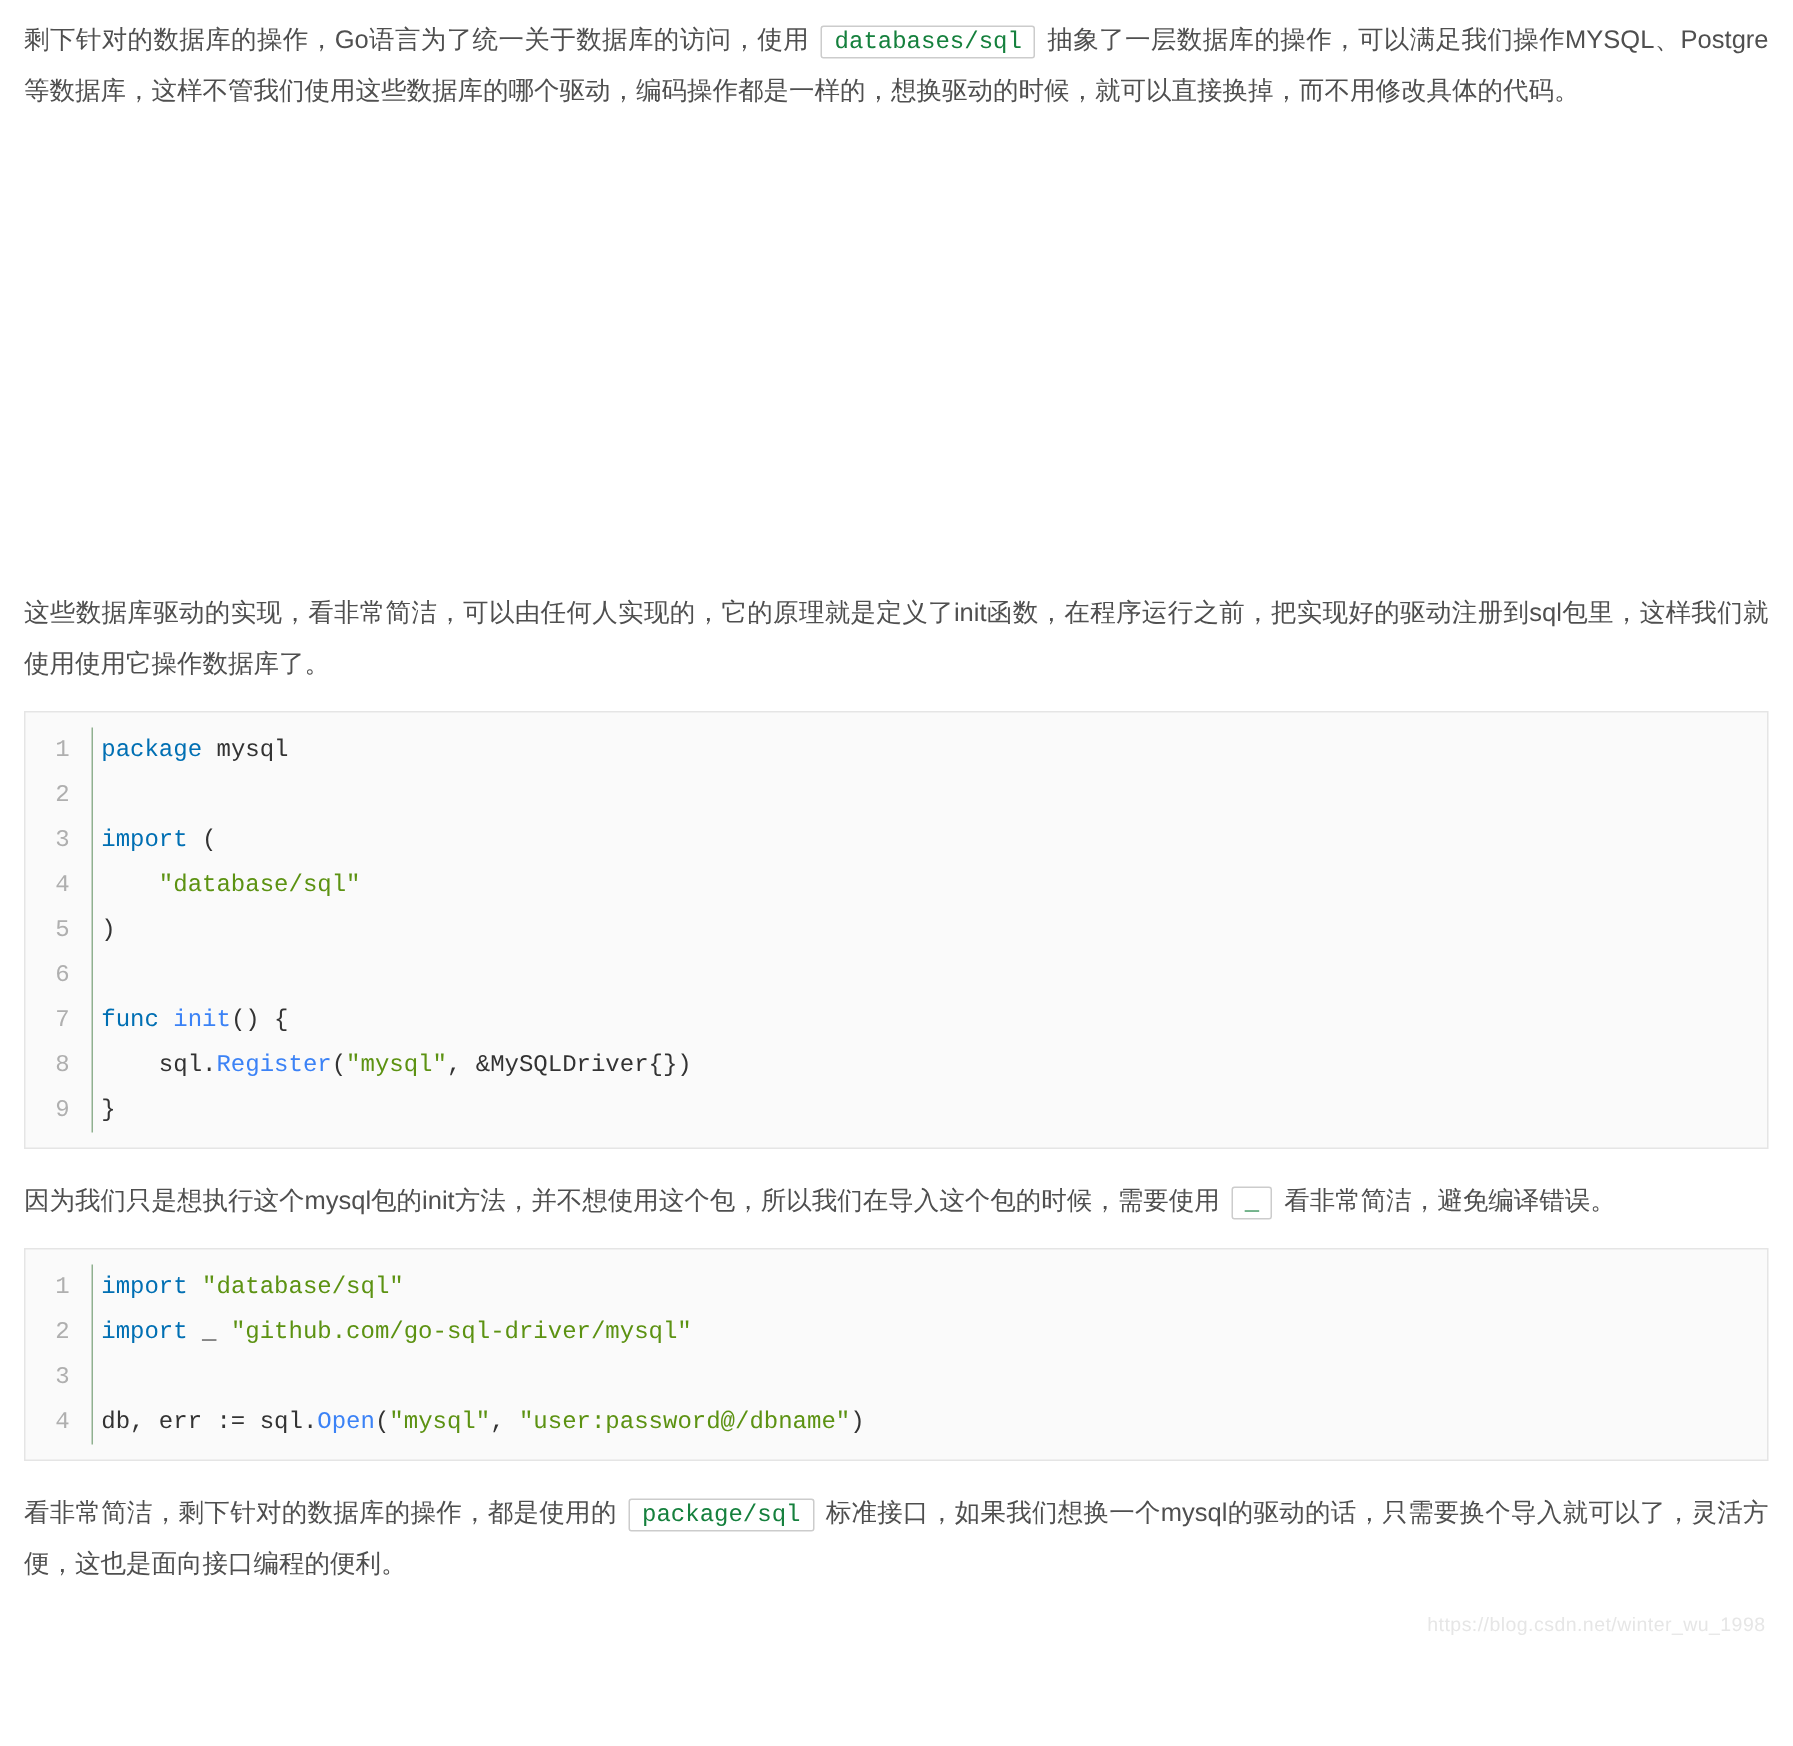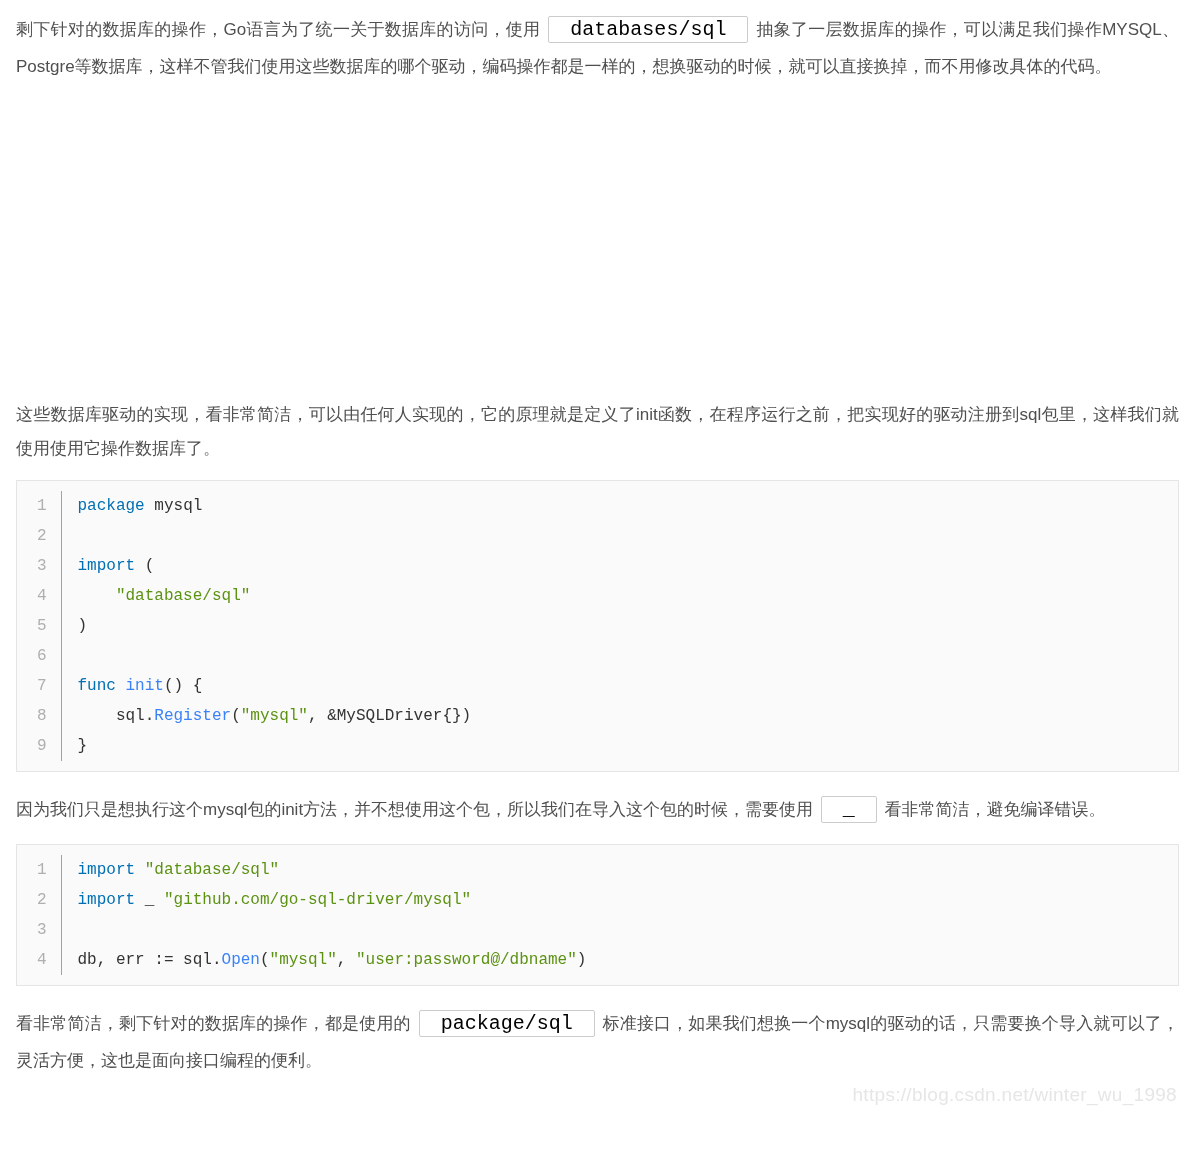--- a/index.html
+++ b/index.html
@@ -17,23 +17,23 @@
       margin-bottom: 14px;
       text-align: justify;
     }
     .gap-block {
       height: 300px;
     }
     code.inline-code {
       font-family: Consolas, "Courier New", monospace;
       background: #fff;
       border: 1px solid #ccc;
-      padding: 1px 21px;
-      font-size: 20px;
-      color: #000000;
+      padding: 1px 8px;
+      font-size: 16px;
+      color: #15803d;
       margin: 0 3px;
       border-radius: 2px;
     }
     .code-block {
       border: 1px solid #e5e5e5;
       background: #fafafa;
       padding: 10px 0 10px 0;
       margin: 12px 0 18px 0;
       overflow: auto;
     }
@@ -50,38 +50,38 @@
       user-select: none;
       border-right: 1.5px solid #8fb08f;
       min-width: 44px;
     }
     .ln {
       display: block;
       line-height: 1.95;
       height: 30px;
     }
     .code-cell {
-      padding-left: 16px;
+      padding-left: 6px;
     }
     .code-line {
       display: block;
       white-space: pre;
       line-height: 1.95;
       height: 30px;
       color: #333;
     }
     .kw { color: #006fb3; }        
     .fn { color: #3b82f6; }        
     .str { color: #5c9212; }       
     .plain { color: #333; }
     .watermark {
       position: absolute;
       right: 18px;
       bottom: 8px;
-      font-size: 19px;
+      font-size: 13px;
       color: #e6e6e6;
       font-family: Arial, sans-serif;
       letter-spacing: 0.3px;
     }
   </style>
 </head>
 <body>
 
 <p class="para">
   <span>剩下针对的数据库的操作，Go语言为了统一关于数据库的访问，使用 </span><code class="inline-code">databases/sql</code><span> 抽象了一层数据库的操作，可以满足我们操作MYSQL、Postgre等数据库，这样不管我们使用这些数据库的哪个驱动，编码操作都是一样的，想换驱动的时候，就可以直接换掉，而不用修改具体的代码。</span>

